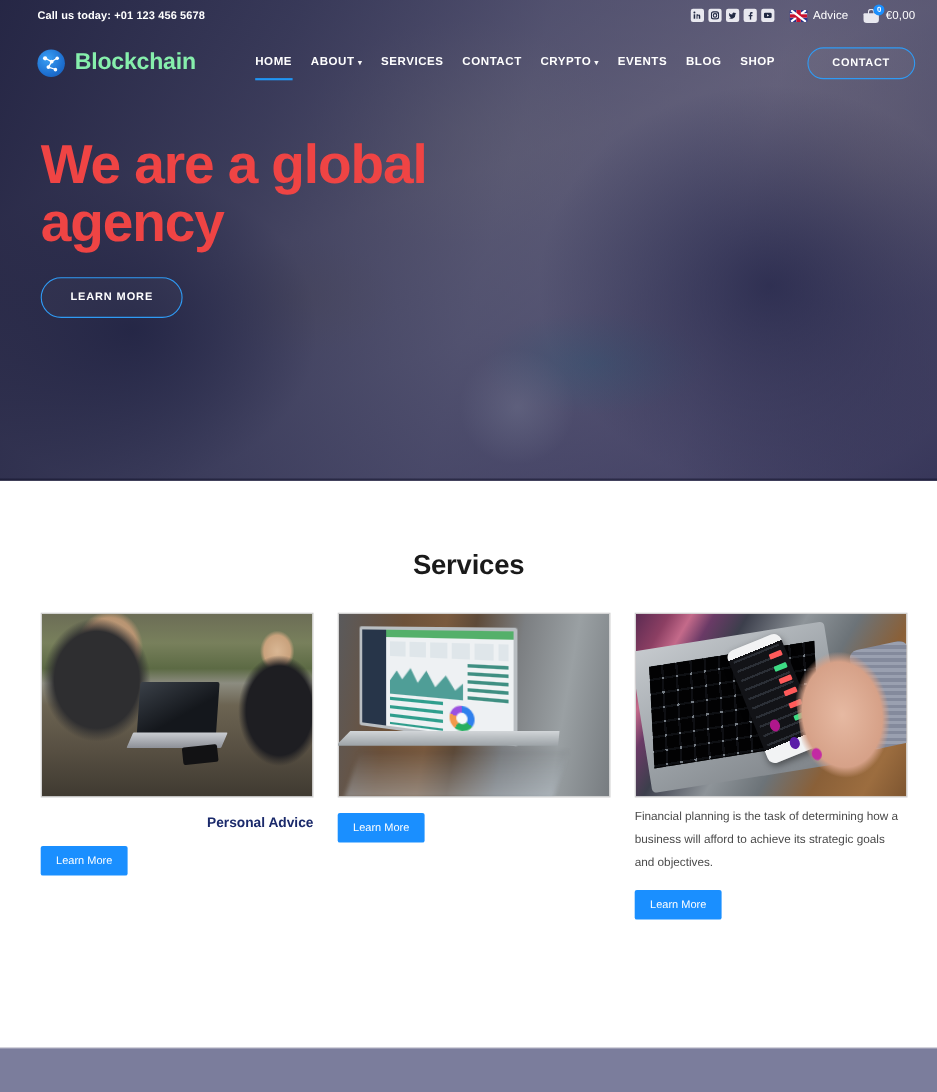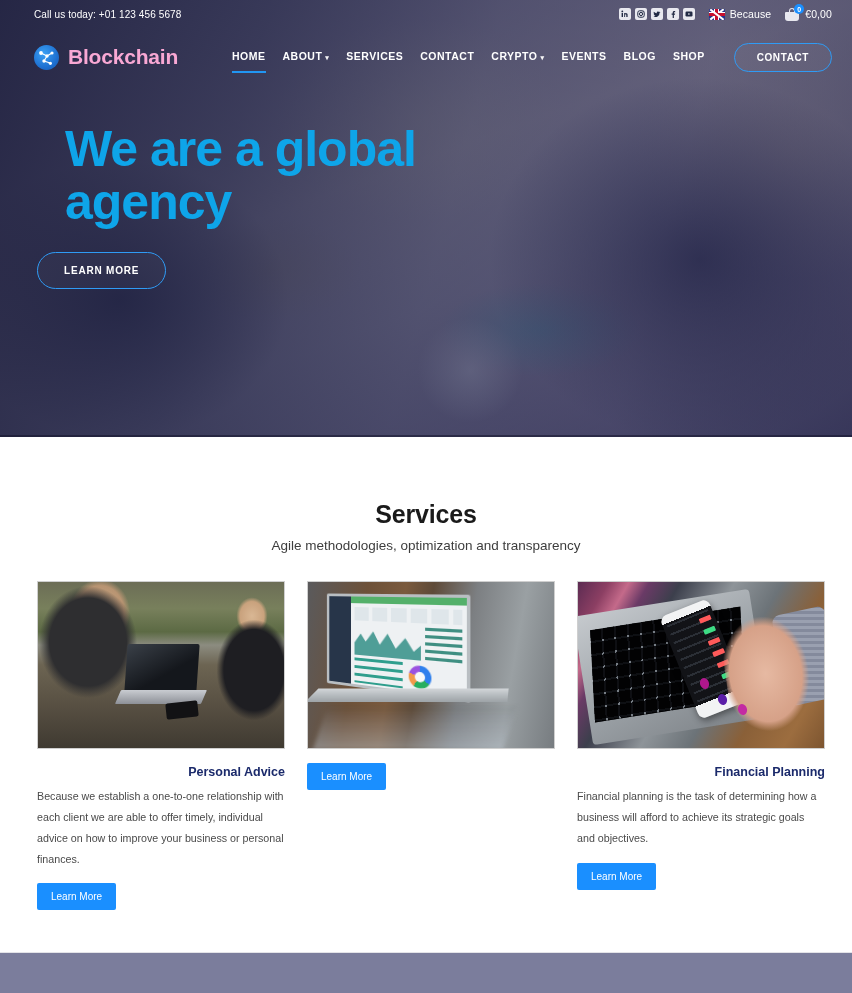--- a/index.html
+++ b/index.html
@@ -47,21 +47,21 @@
   
   .topbar {
     position: relative; z-index: 5;
     height: 28px;
     display: flex; align-items: center;
     padding: 0 20px 0 34px;
     font-size: 10px;
     color: #ffffff;
     letter-spacing: .1px;
   }
-  .topbar-left { font-weight: normal; font-size: 10px; white-space: nowrap; }
+  .topbar-left { font-weight: bold; font-size: 10px; white-space: nowrap; }
   .topbar-right { margin-left: auto; display: flex; align-items: center; gap: 14px; }
   .social-row { display: flex; align-items: center; gap: 4px; }
   .social-ic {
     width: 12px; height: 12px;
     background: #e8e8ef;
     border-radius: 2px;
     display: flex; align-items: center; justify-content: center;
     color: #222a44;
     font-size: 8px; font-weight: bold; line-height: 1;
   }
@@ -109,21 +109,21 @@
     padding: 0 20px 0 34px;
   }
   .brand { display: flex; align-items: center; gap: 9px; }
   .brand-mark {
     width: 25px; height: 25px; border-radius: 50%;
     background: radial-gradient(circle at 38% 34%, #3aa0f5 0%, #1d6fd0 62%, #1759b0 100%);
     position: relative; flex: none;
   }
   .brand-mark svg { position: absolute; inset: 0; }
   .brand-name {
-    color: #f9a8d4; font-size: 21px; font-weight: bold; letter-spacing: -.2px;
+    color: #86efac; font-size: 21px; font-weight: bold; letter-spacing: -.2px;
   }
   .nav-links {
     margin-left: auto;
     display: flex; align-items: center; gap: 17px;
   }
   .nav-link {
     position: relative;
     color: #ffffff; font-size: 10.5px; font-weight: bold;
     letter-spacing: .5px; white-space: nowrap;
     display: flex; align-items: flex-end; gap: 3px;
@@ -143,24 +143,23 @@
     white-space: nowrap;
   }
 
   
   .hero-copy {
     position: relative; z-index: 5;
     padding: 37px 0 0 37px;
     width: 560px;
   }
   .hero-title {
-    color: #0ea5e9;
+    color: #ef4444;
     font-size: 50px; font-weight: bold; line-height: 1.05;
     letter-spacing: -1px;
-    margin-left: 28px;
   }
   .hero-sub {
     margin-top: 14px;
     color: #f0f0f5; font-size: 13.5px; line-height: 1.85;
     max-width: 390px;
   }
   .learn-more-hero {
     margin-top: 24px;
     display: inline-block;
     border: 1.5px solid #2f9bf5; border-radius: 22px;
@@ -377,21 +376,21 @@
         </span>
       </div>
 
       <div class="lang">
         <span class="flag">
           <span class="flag-w-h"></span>
             <span class="flag-w-v"></span>
           <span class="flag-cross-h"></span>
             <span class="flag-cross-v"></span>
         </span>
-        <span>Because</span>
+        <span>Advice</span>
       </div>
 
       <div class="cart">
         <span class="cart-ic">
           <span class="basket-handle"></span>
           <span class="basket"></span>
           <span class="cart-badge">0</span>
         </span>
         <span>€0,00</span>
       </div>
@@ -454,33 +453,31 @@
   <div class="hero-copy">
     <h1 class="hero-title">We are a global agency</h1>
     <a class="learn-more-hero">LEARN MORE</a>
   </div>
 
   <div class="hero-bottom-line"></div>
 </div>
 
 <div class="services">
   <h2 class="services-title">Services</h2>
-  <p class="services-sub">Agile methodologies, optimization and transparency</p>
 
   <div class="cards">
 
     <div class="card">
       <div class="card-img">
         <div class="ph1">
           <div class="ph1-laptop"></div>
           <div class="ph1-phone"></div>
         </div>
       </div>
       <div class="card-title">Personal Advice</div>
-      <div class="card-text">Because we establish a one-to-one relationship with each client we are able to offer timely, individual advice on how to improve your business or personal finances.</div>
       <a class="card-btn">Learn More</a>
     </div>
 
     <div class="card">
       <div class="card-img">
         <div class="ph2">
           <div class="ph2-screen">
             <div class="ph2-sidebar"></div>
             <div class="ph2-topbar"></div>
             <div class="ph2-kpis"></div>
@@ -511,21 +508,20 @@
             <div class="ph3-tick" style="top:64px;background:#ff5a5a;"></div>
             <div class="ph3-tick" style="top:76px;background:#3ddc84;"></div>
           </div>
           <div class="ph3-sleeve"></div>
           <div class="ph3-hand"></div>
           <div class="ph3-nail" style="left:122px;top:96px;background:#b0178c;transform:rotate(-20deg);"></div>
           <div class="ph3-nail" style="left:140px;top:112px;background:#5b1ea8;transform:rotate(-20deg);"></div>
           <div class="ph3-nail" style="left:160px;top:122px;background:#c32aa3;transform:rotate(-20deg);"></div>
         </div>
       </div>
-      <div class="card-title">Financial Planning</div>
       <div class="card-text">Financial planning is the task of determining how a business will afford to achieve its strategic goals and objectives.</div>
       <a class="card-btn">Learn More</a>
     </div>
 
   </div>
 </div>
 
 <div class="bottom-band"></div>
 
 </body></html>

